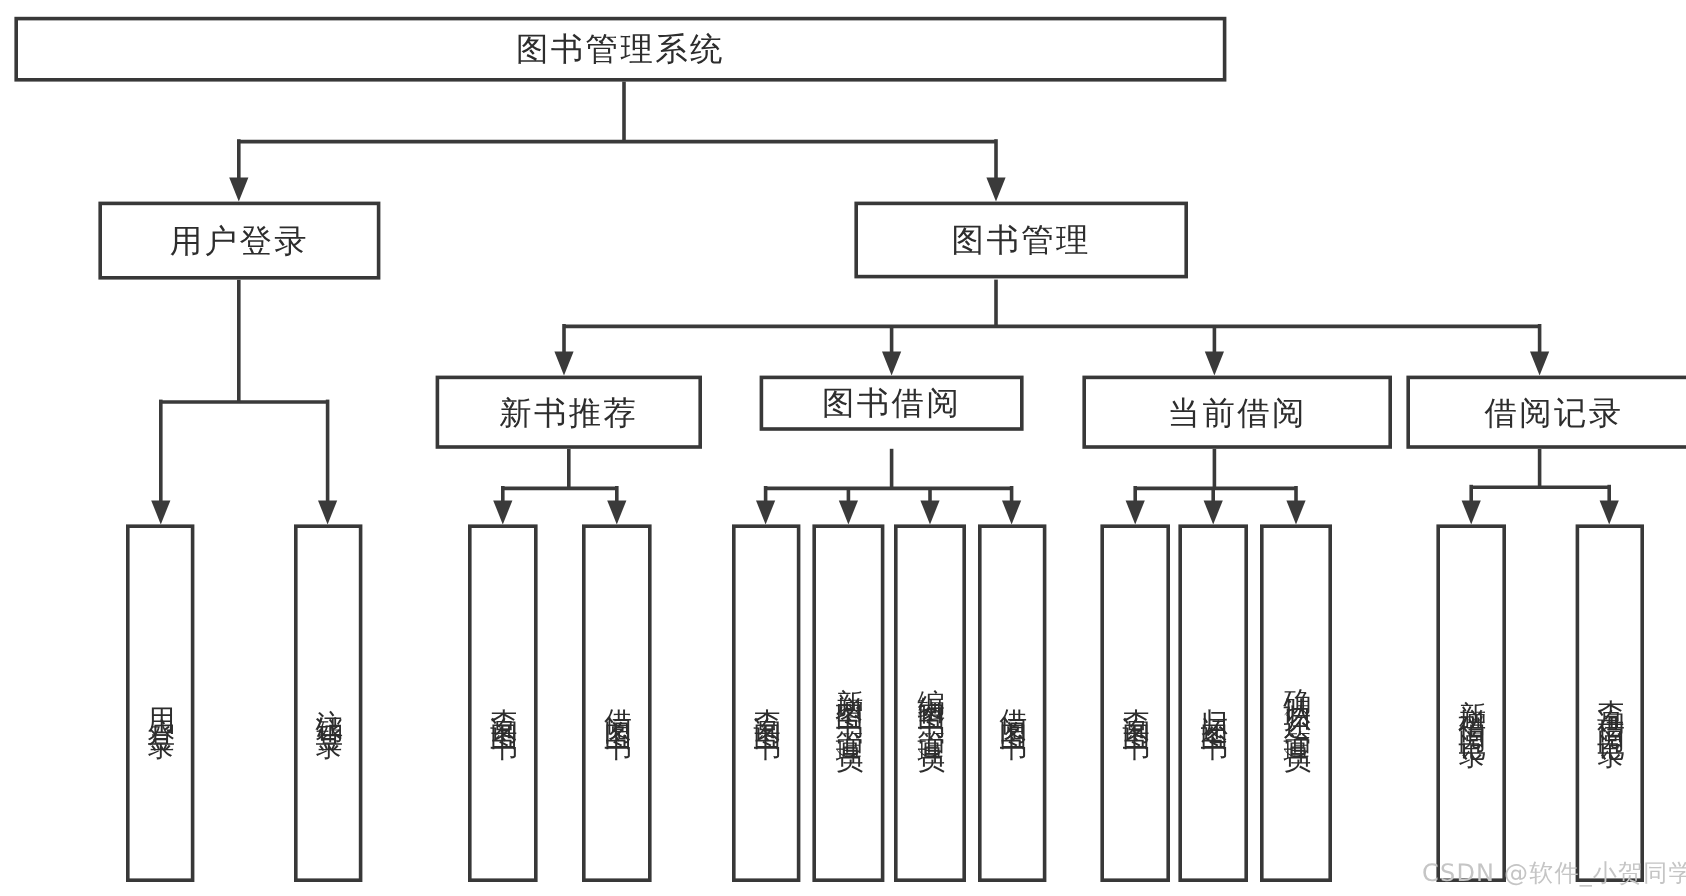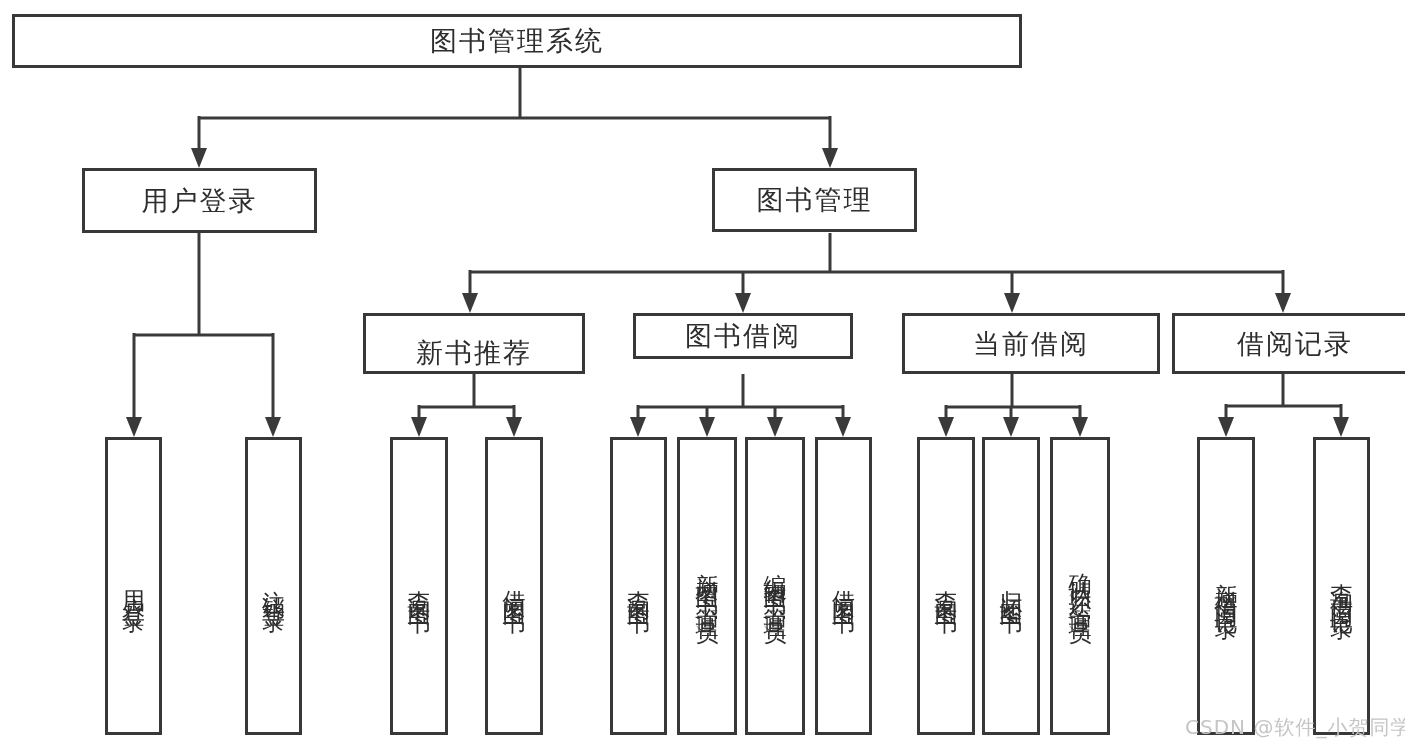--- a/index.html
+++ b/index.html
@@ -19,22 +19,22 @@
     writing-mode:vertical-rl;text-orientation:mixed;
     font-size:23px;letter-spacing:7px;line-height:1;white-space:nowrap;
   }
   .watermark{
     position:absolute;left:1185px;top:714px;
     color:#c5c5c5;font-size:20px;letter-spacing:1px;white-space:nowrap;
   }
   
   #n-root{left:12px;top:14px;width:1010px;height:54px;}
   #n-l2-0{left:82px;top:168px;width:235px;height:65px;}
-  #n-l2-1{left:712px;top:168px;width:205px;height:64px;}
-  #n-l3-0{left:363px;top:313px;width:222px;height:61px;align-items:flex-end;}
+  #n-l2-1{left:712px;top:168px;width:278px;height:64px;}
+  #n-l3-0{left:363px;top:313px;width:222px;height:61px;}
   #n-l3-1{left:633px;top:313px;width:220px;height:46px;}
   #n-l3-2{left:902px;top:313px;width:258px;height:61px;}
   #n-l3-3{left:1172px;top:313px;width:246px;height:61px;align-items:center;}
   .leaf{top:437px;height:298px;}
   #n-leaf-0{left:105px;width:57px;}
   #n-leaf-1{left:245px;width:57px;}
   #n-leaf-2{left:390px;width:58px;}
   #n-leaf-3{left:485px;width:58px;}
   #n-leaf-4{left:610px;width:57px;}
   #n-leaf-5{left:677px;width:60px;}

